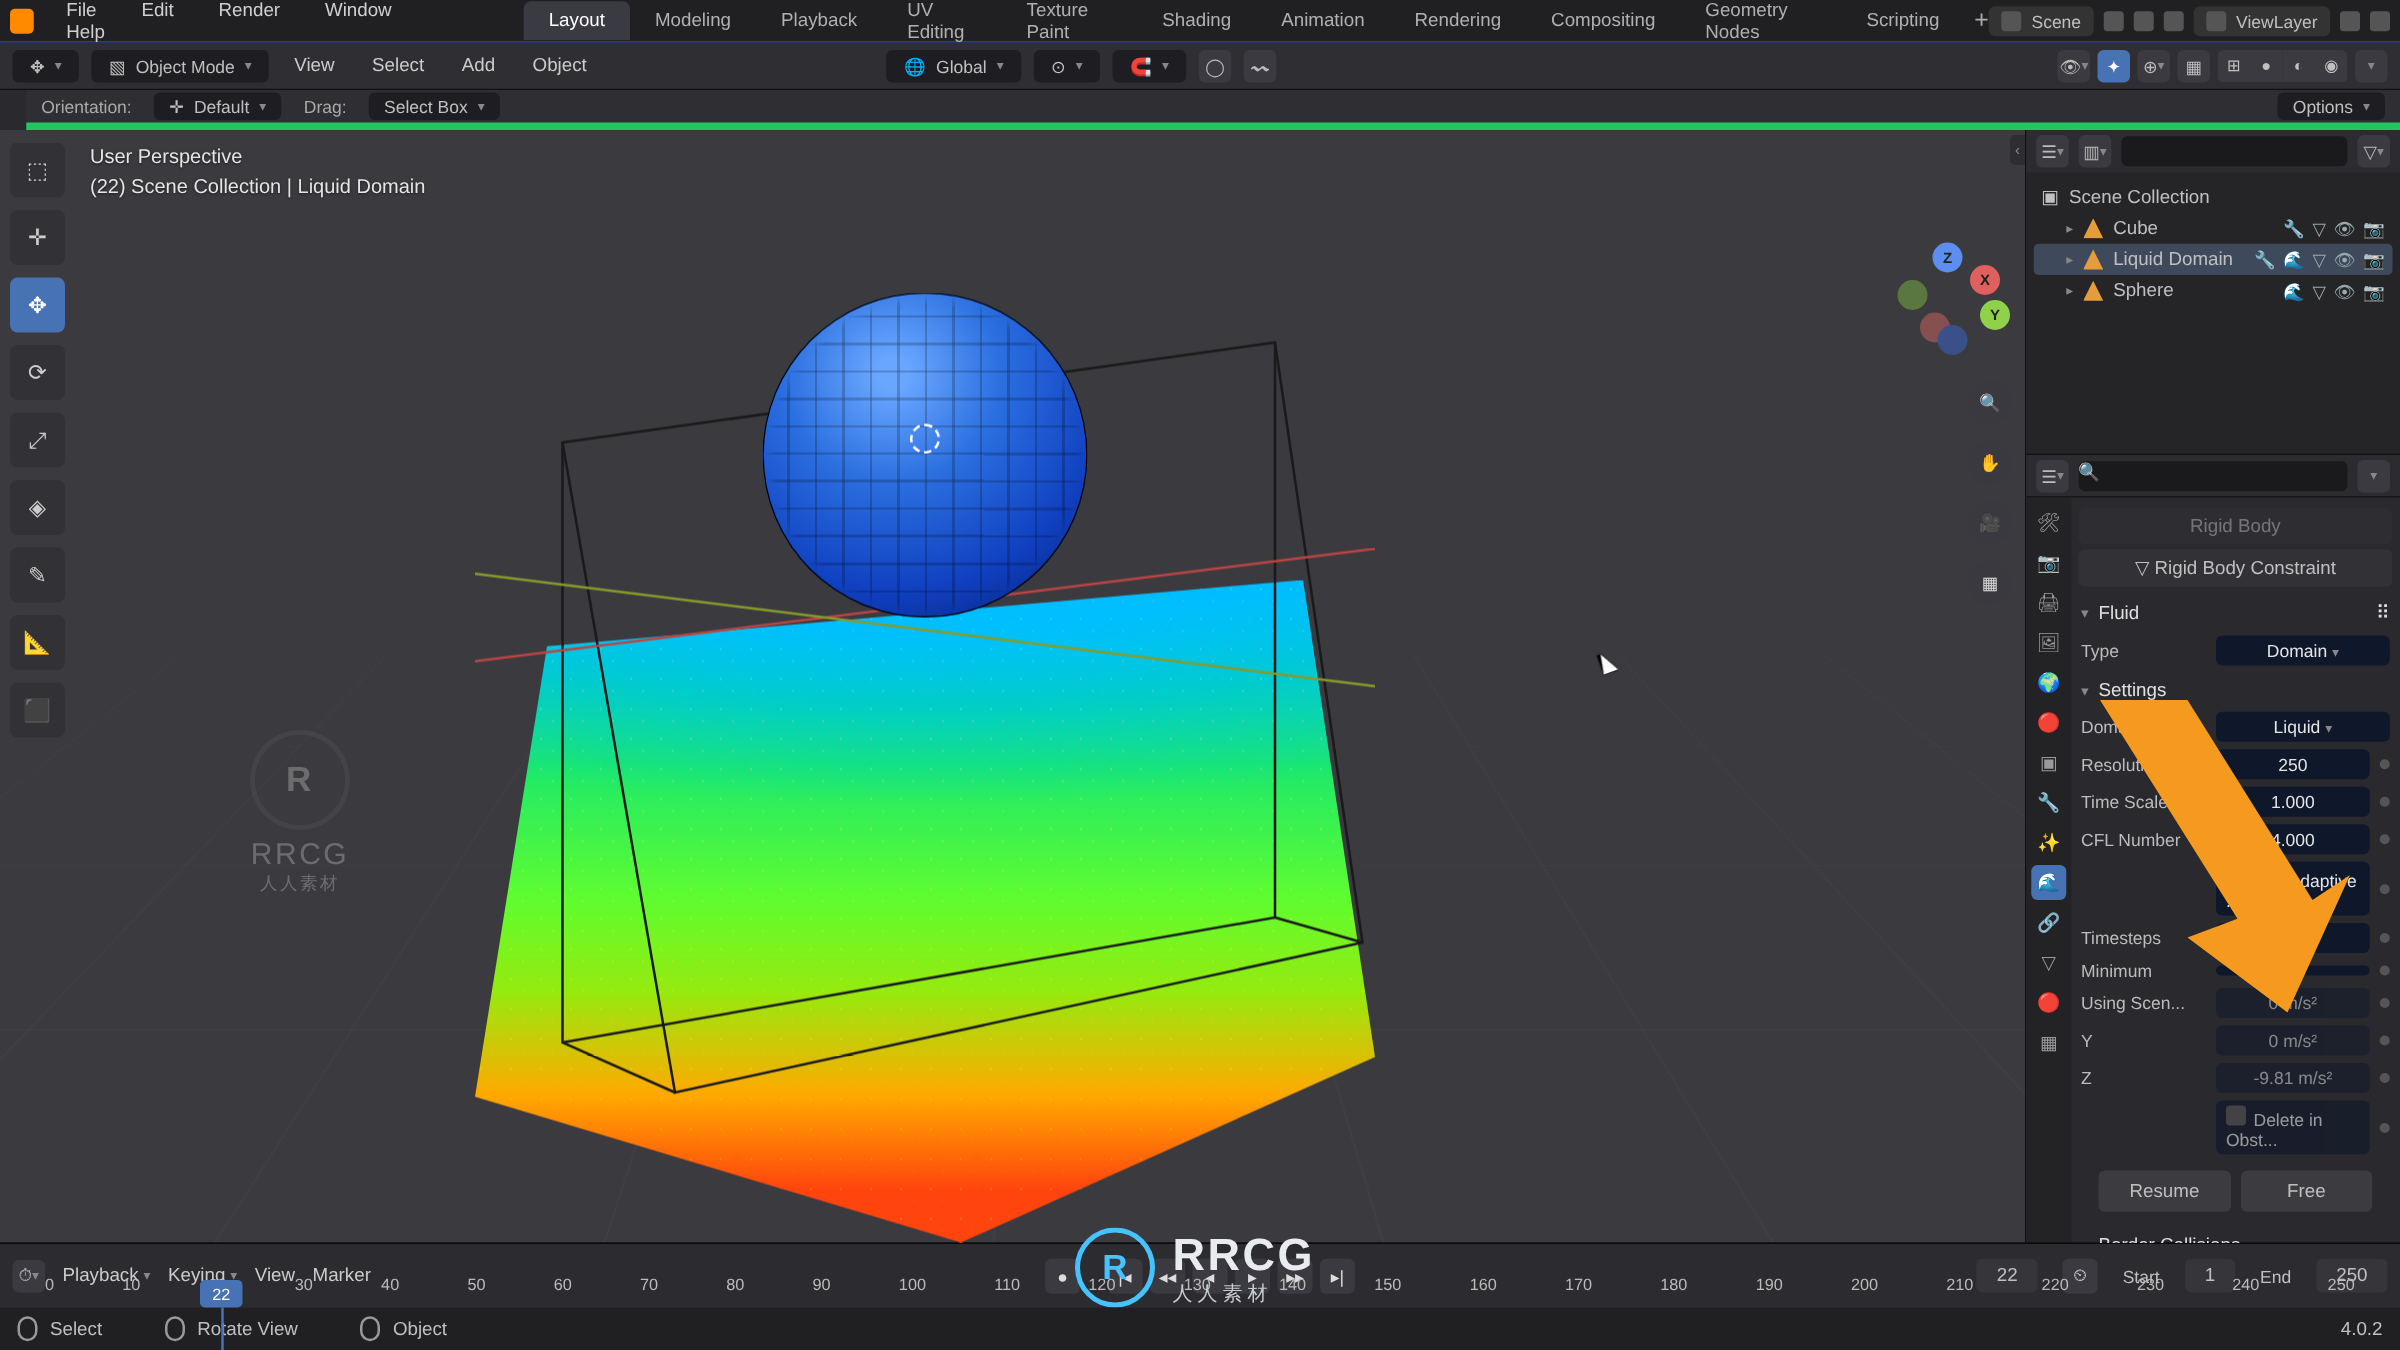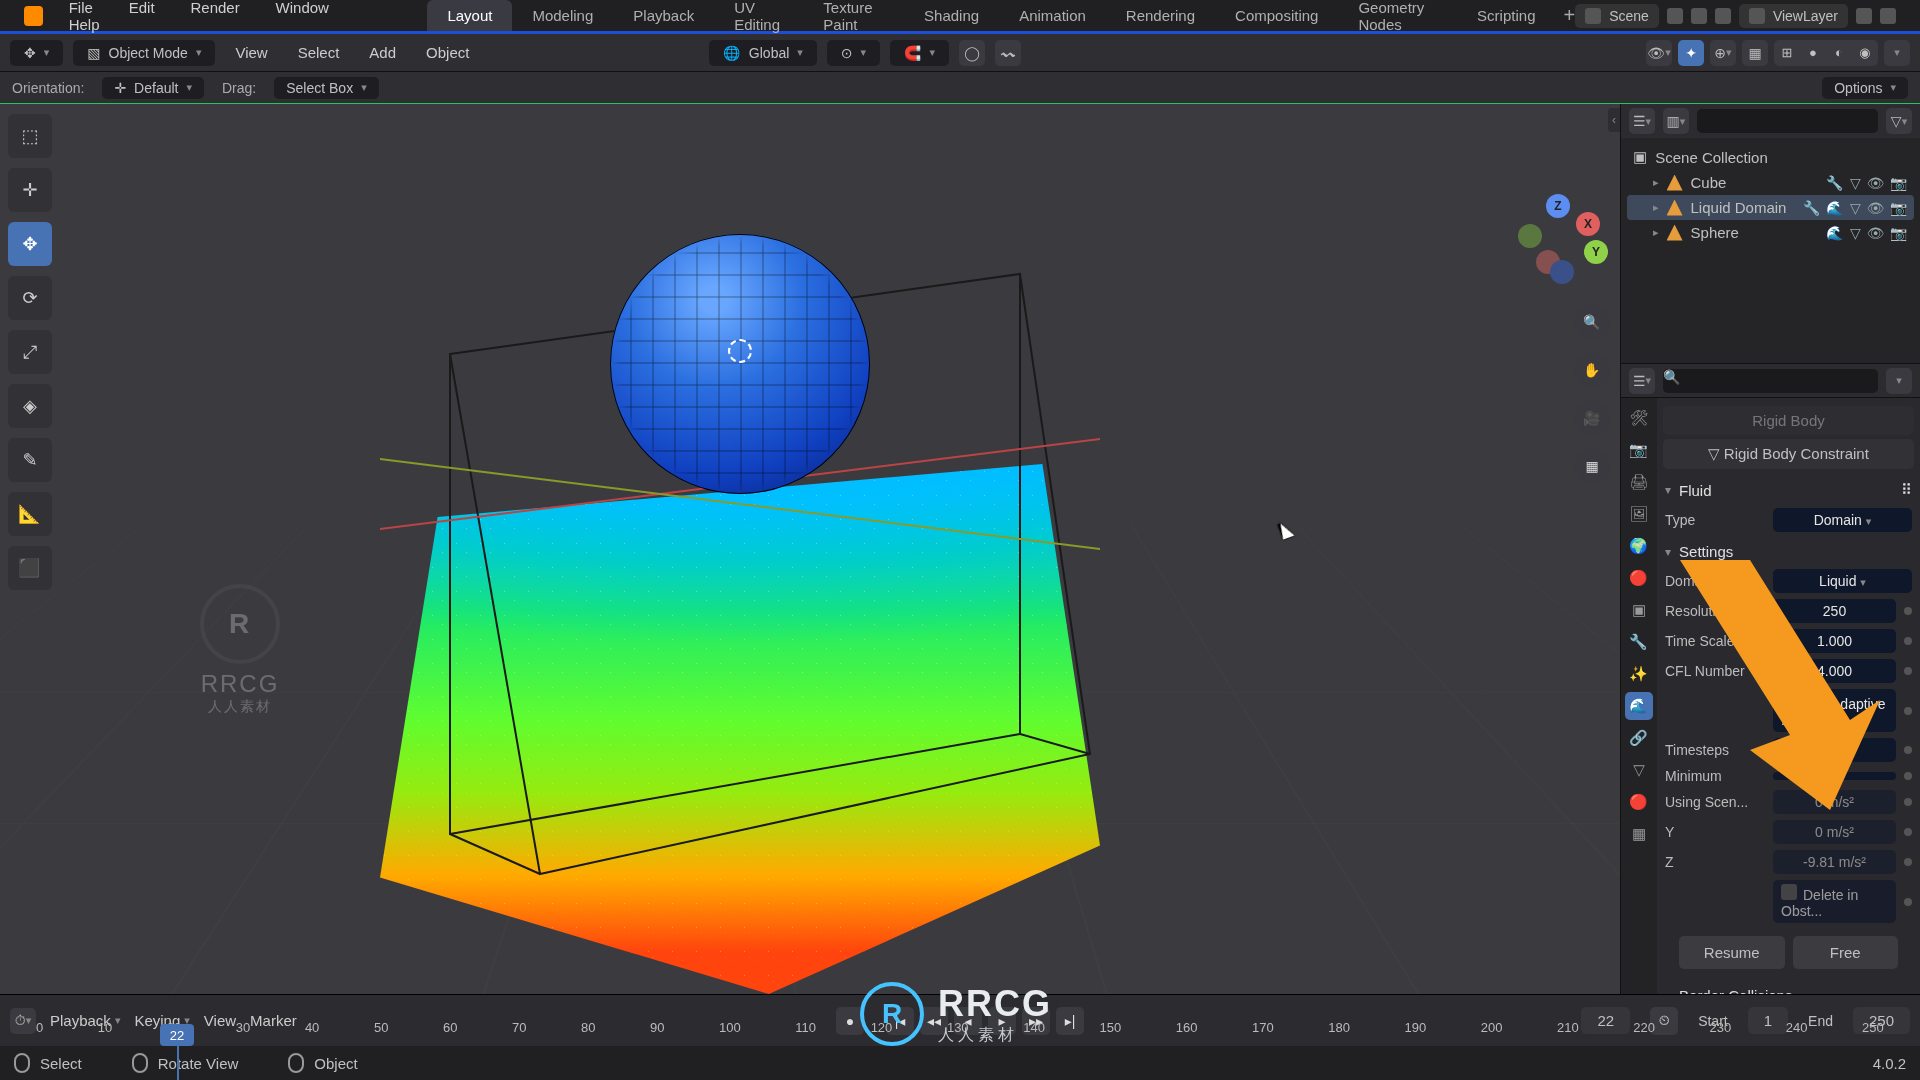--- a/index.html
+++ b/index.html
@@ -1,19 +1,19 @@
 <!DOCTYPE html>
 <html><head>
 <meta charset="utf-8">
 <style>
 * { margin:0; padding:0; box-sizing:border-box; font-family:Arial,sans-serif; user-select:none; }
 body { width:1920px; height:1080px; background:#2a2a2e; color:#c0c0c0; font-size:14px; overflow:hidden; position:relative; }
 
 
-.topbar1 { height:34px; background:#202023; display:flex; align-items:center; padding:0 24px; border-bottom:3px solid #1d4ed8; }
+.topbar1 { height:34px; background:#202023; display:flex; align-items:center; padding:0 8px; border-bottom:1px solid #1d4ed8; }
 .blender-logo { width:20px; height:20px; background:#ff8a00; border-radius:4px; margin-right:10px; }
 .menu-top a { color:#d0d0d0; margin:0 16px; font-size:15px; }
 .tab-row { display:flex; align-items:center; margin-left:40px; }
 .tab { padding:7px 20px; color:#b0b0b0; font-size:15px; cursor:pointer; }
 .tab.active { background:#3a3a42; border-radius:6px 6px 0 0; color:#fff; }
 .tab-add { font-size:20px; color:#aaa; margin-left:8px; }
 .topbar1-right { margin-left:auto; display:flex; align-items:center; gap:8px; }
 .scene-field { background:#333; padding:4px 10px; border-radius:5px; font-size:14px; display:flex; gap:8px; align-items:center; }
 .mini-icon { width:16px; height:16px; background:#555; border-radius:3px; }
 
@@ -22,21 +22,21 @@
 .mode-sel { background:#1e1e22; padding:5px 14px; border-radius:5px; display:flex; gap:8px; align-items:center; }
 .dd-carat { font-size:11px; color:#888; }
 .hdr-btn { color:#ccc; font-size:15px; padding:0 10px; cursor:pointer; }
 .hdr-right { margin-left:auto; display:flex; align-items:center; gap:6px; }
 .icon-btn { width:26px; height:26px; background:#3a3a40; border-radius:5px; display:flex; align-items:center; justify-content:center; font-size:14px; color:#bbb; }
 .icon-btn.on { background:#4772b3; color:#fff; }
 .pill-group { display:flex; background:#2a2a2e; border-radius:5px; overflow:hidden; }
 .pill-group .pill { width:26px; height:26px; display:flex; align-items:center; justify-content:center; background:#3a3a40; font-size:13px; }
 
 
-.topbar3 { height:32px; background:#2f2f33; display:flex; align-items:center; padding:0 12px; gap:18px; font-size:14px; border-bottom:1px solid #22c55e; }
+.topbar3 { height:32px; background:#2f2f33; display:flex; align-items:center; padding:0 12px; gap:18px; font-size:14px; border-bottom:6px solid #22c55e;margin-left:21px; }
 .topbar3 .lbl { color:#aaa; }
 .topbar3 .drop { background:#1e1e22; padding:3px 12px; border-radius:5px; display:flex; gap:8px; align-items:center; }
 .options-drop { margin-left:auto; }
 
 
 .main { display:flex; height:calc(100% - 34px - 38px - 32px - 52px - 34px); }
 .viewport-wrap { flex:1; position:relative; background:#3b3b3f; overflow:hidden; }
 .right-col { width:300px; display:flex; flex-direction:column; background:#2a2a2e; border-left:1px solid #111; }
 
 
@@ -266,20 +266,24 @@
       <div class="tool">✛</div>
       <div class="tool active">✥</div>
       <div class="tool">⟳</div>
       <div class="tool">⤢</div>
       <div class="tool">◈</div>
       <div class="tool">✎</div>
       <div class="tool">📐</div>
       <div class="tool">⬛</div>
     </div>
 
+    <div class="persp-label">
+      <div>User Perspective</div>
+      <div>(22) Scene Collection | Liquid Domain</div>
+    </div>
 
     <div class="sim">
       <div class="liquid"></div>
       <svg class="box-wire" viewBox="0 0 720 760">
         <g stroke="#1a1a1a" stroke-width="2" fill="none">
           <path d="M70 120 L640 40 L710 520 L160 640 Z"></path>
           <path d="M70 120 L70 600 L160 640"></path>
           <path d="M640 40 L640 500 L710 520"></path>
           <path d="M70 600 L640 500"></path>
         </g>

